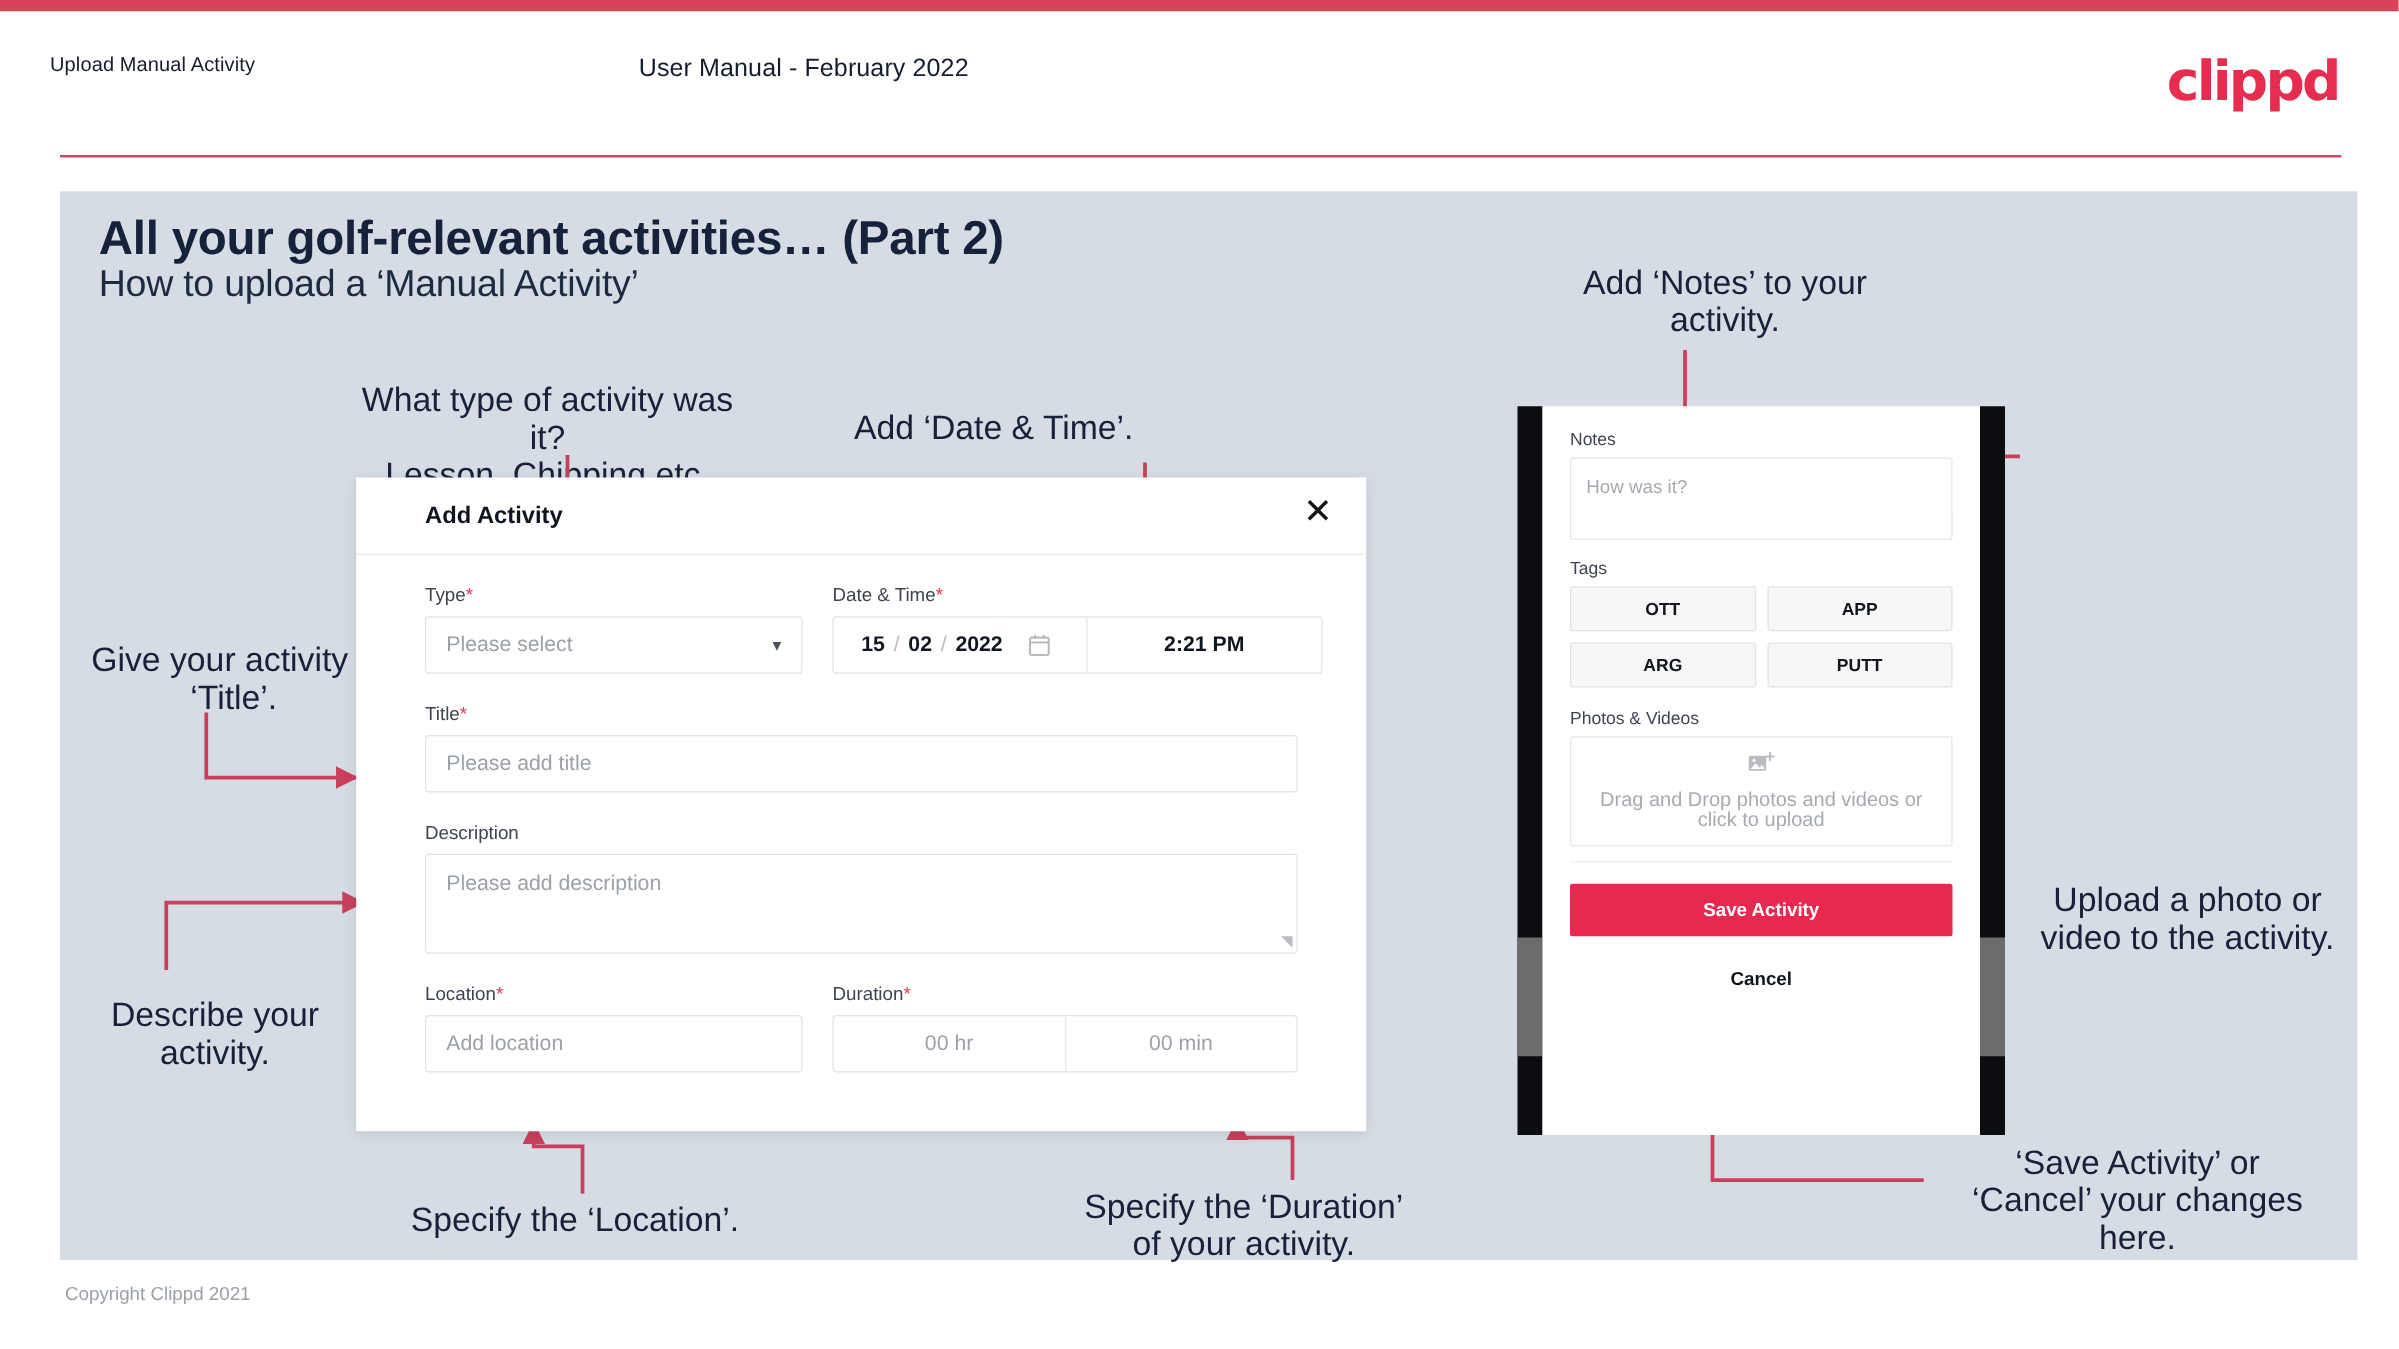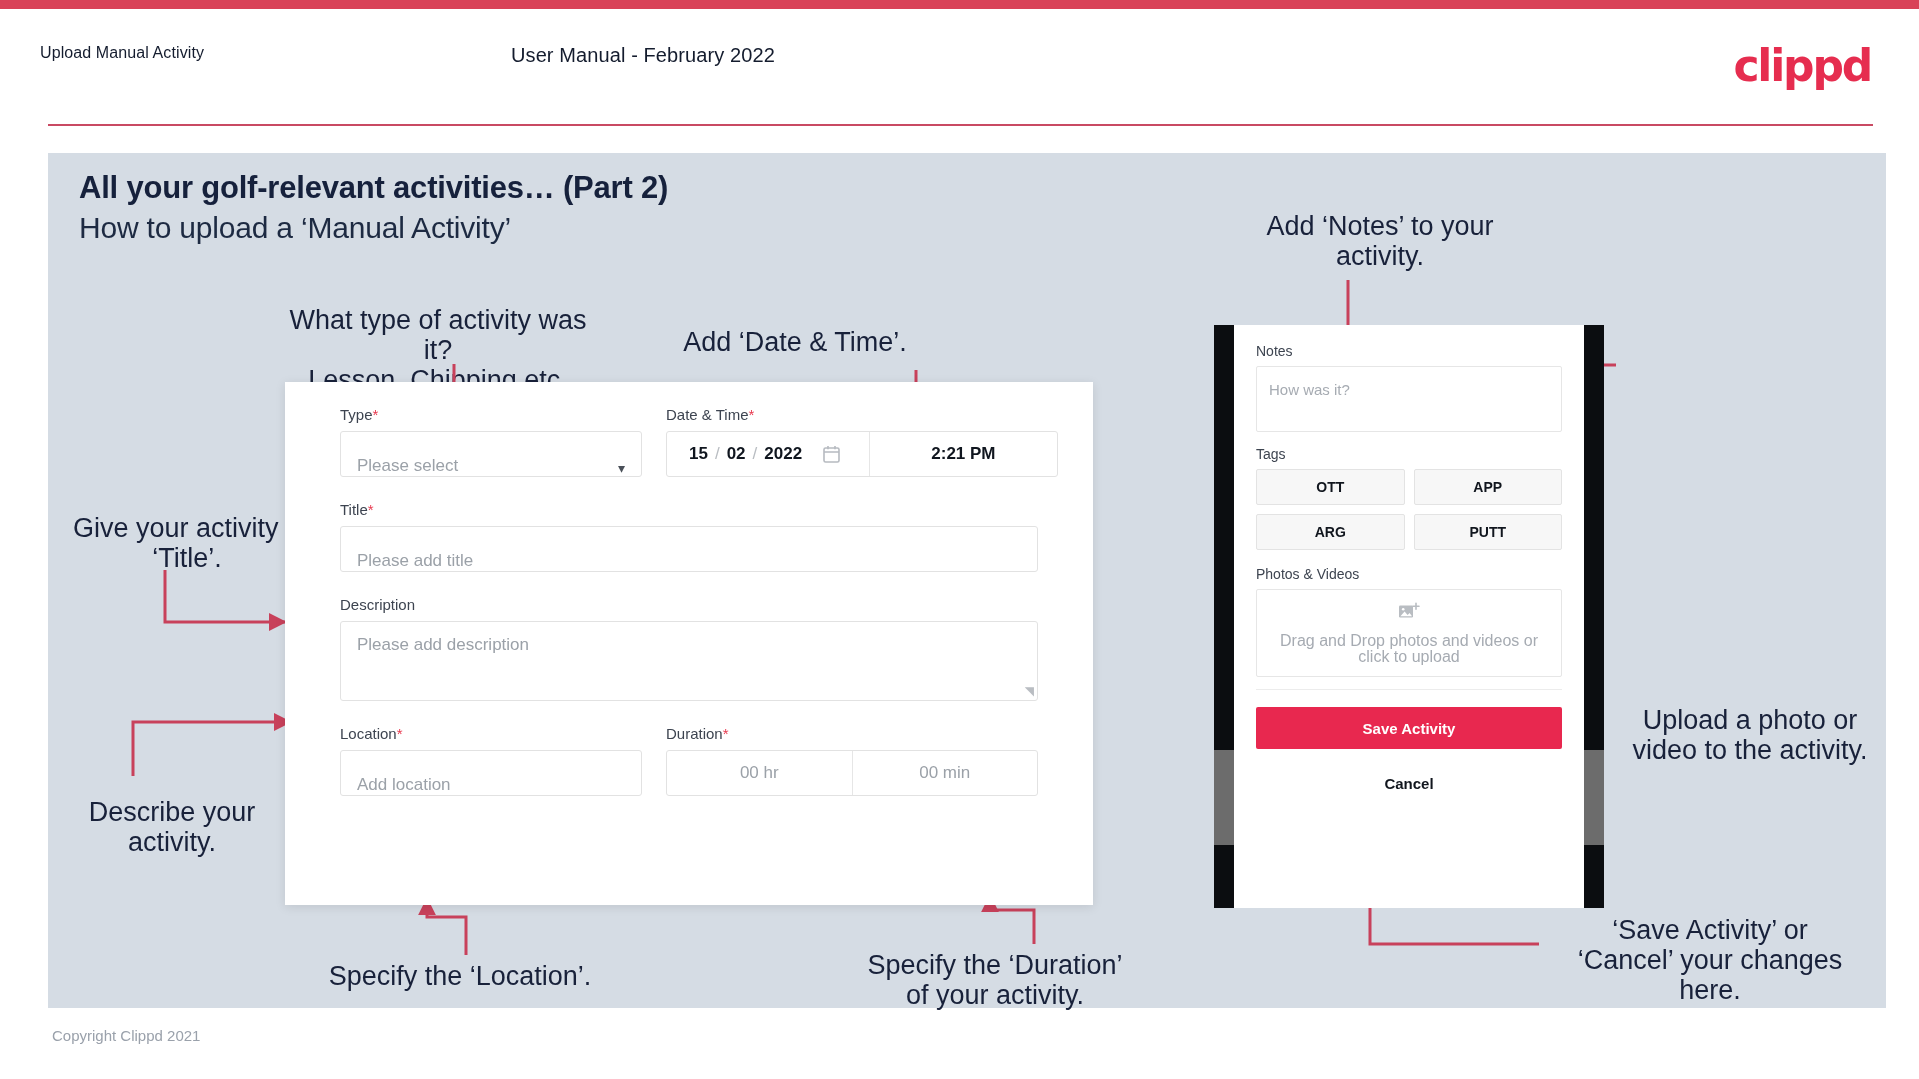--- a/index.html
+++ b/index.html
@@ -60,21 +60,21 @@
   .slide {
     position: absolute;
     left: 48px; top: 153px;
     width: 1838px; height: 855px;
     background: #d5dce4;
   }
 
   .slide-title {
     position: absolute;
     left: 31px; top: 17px;
-    font-size: 31px;
+    font-size: 38px;
     font-weight: bold;
     color: #16213c;
     letter-spacing: -.2px;
   }
   .slide-sub {
     position: absolute;
     left: 31px; top: 58px;
     font-size: 30px;
     font-weight: normal;
     color: #1d2a42;
@@ -145,21 +145,21 @@
     color: #3d4450;
     margin-bottom: 8px;
   }
   .req { color: #e8394f; font-size: 15px; }
 
   .finput {
     height: 46px;
     border: 1px solid #e2e2e2;
     border-radius: 3px;
     display: flex;
-    align-items: flex-end;
+    align-items: center;
     padding: 0 16px;
     font-size: 17px;
     color: #9ba1a8;
     background: #fff;
   }
   .finput.wide { width: 698px; }
   .finput .chev {
     margin-left: auto;
     color: #4a5059;
     font-size: 14px;
@@ -402,20 +402,24 @@
 
       <path d="M1616,365 L1508,365 L1508,480"></path>
 
       <path d="M1575,733 L1575,674 L1522,674"></path>
 
       <path d="M1539,944 L1370,944 L1370,830"></path>
     </g>
   </svg>
 
   <div class="dialog">
+    <div class="dialog-head">
+      <div class="dialog-title">Add Activity</div>
+      <div class="dialog-close">✕</div>
+    </div>
 
     <div class="dialog-body">
 
       <div class="frow">
 
         <div class="fgroup half">
           <div class="flabel">
             <span>Type</span><span class="req">*</span>
           </div>
           <div class="finput">

